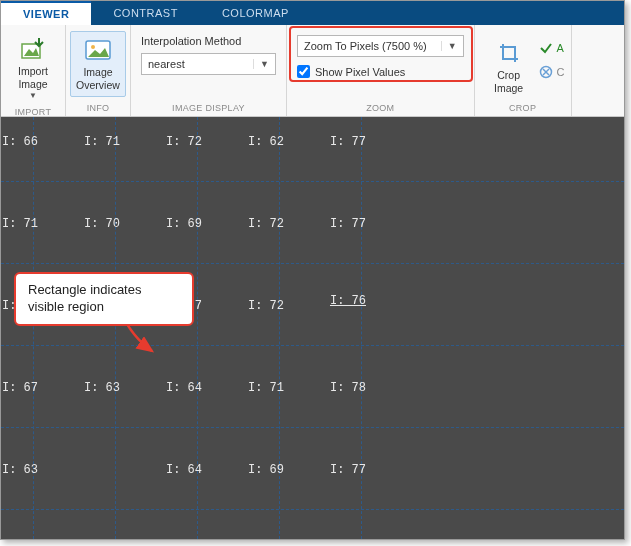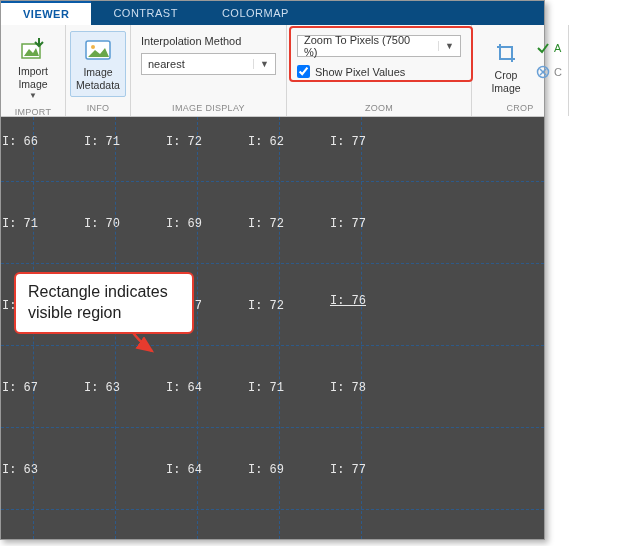--- a/index.html
+++ b/index.html
@@ -1,17 +1,17 @@
 <!DOCTYPE html>
 <html><head>
 <meta charset="utf-8">
 <style>
 * { box-sizing: border-box; margin: 0; padding: 0; font-family: "Segoe UI", Arial, sans-serif; }
 body { background: #fff; width: 631px; height: 546px; overflow: hidden; position: relative; }
-.app { width: 545px; height: 540px; border: 1px solid #999; box-shadow: 3px 3px 6px rgba(0,0,0,0.3); display: flex; flex-direction: column; background: #e5e5e5; }
+.app { width: 625px; height: 540px; border: 1px solid #999; box-shadow: 3px 3px 6px rgba(0,0,0,0.3); display: flex; flex-direction: column; background: #e5e5e5; }
 .tabs { display: flex; background: #094b80; height: 24px; align-items: stretch; }
 .tab { padding: 0 22px; font-size: 11px; color: #cde; display: flex; align-items: center; cursor: pointer; letter-spacing: 0.5px; }
 .tab.active { background: #fff; color: #0a5aa6; border-top: 2px solid #0a5aa6; font-weight: 600; }
 .ribbon { display: flex; background: #f8f8f8; border-bottom: 1px solid #c9c9c9; height: 92px; }
 .group { display: flex; flex-direction: column; border-right: 1px solid #d6d6d6; padding: 2px 4px 0 4px; }
 .group-body { display: flex; flex: 1; align-items: flex-start; gap: 2px; padding-top: 4px; }
 .group-label { text-align: center; font-size: 9px; color: #8a8a8a; padding: 2px 0 3px 0; text-transform: uppercase; letter-spacing: 0.3px; }
 .rbtn { display: flex; flex-direction: column; align-items: center; justify-content: flex-start; width: 56px; padding: 4px 2px; font-size: 10.5px; color: #333; text-align: center; line-height: 1.25; cursor: pointer; border-radius: 2px; }
 .rbtn .icon-slot { height: 28px; display: flex; align-items: center; justify-content: center; margin-bottom: 2px; }
 .rbtn.active { background: #e3eefa; border: 1px solid #a8cbe8; }
@@ -30,21 +30,21 @@
 .content { display: flex; flex: 1; min-height: 0; }
 .overview-panel { width: 232px; background: #fff; border-right: 1px solid #c9c9c9; display: flex; flex-direction: column; }
 .overview-header { display: flex; align-items: center; padding: 4px 8px; font-size: 12px; color: #555; border-bottom: 1px solid #e0e0e0; }
 .overview-header .close-dot { margin-left: auto; color: #999; font-size: 13px; cursor: pointer; }
 .overview-body { flex: 1; background: #fff; position: relative; padding: 48px 4px 4px 4px; }
 .moon-box { width: 222px; height: 290px; background: #000; position: relative; overflow: hidden; }
 .moon { position: absolute; width: 360px; height: 360px; border-radius: 50%; background: radial-gradient(circle at 60% 40%, #fdfdfd 0%, #e6e6e6 40%, #c9c9c9 60%, #888 80%); left: -150px; top: -30px; }
 .shadow { position: absolute; width: 360px; height: 360px; border-radius: 50%; background: #000; left: -240px; top: -50px; }
 .crater { position: absolute; border-radius: 50%; background: rgba(120,120,120,0.55); }
 .vis-rect { position: absolute; width: 8px; height: 8px; background: #1d87e4; border: 1px solid #0a5aa6; }
-.callout { position: absolute; left: 14px; top: 272px; background: #fff; border: 2.5px solid #e63b2e; border-radius: 6px; padding: 8px 12px; font-size: 16px; color: #222; width: 180px; line-height: 1.3; z-index: 10; }
+.callout { position: absolute; left: 14px; top: 272px; background: #fff; border: 2.5px solid #e63b2e; border-radius: 6px; padding: 8px 12px; font-size: 13px; color: #222; width: 180px; line-height: 1.3; z-index: 10; }
 .arrow-svg { position: absolute; left: 112px; top: 307px; z-index: 9; pointer-events: none; }
 .pixel-view { flex: 1; background: #4a4a4a; position: relative; overflow: hidden; }
 .pixel-grid { position: absolute; inset: 0; }
 .grid-line-h, .grid-line-v { position: absolute; background: transparent; }
 .grid-line-h { left: 0; right: 0; height: 0; border-top: 1px dashed #2d5a8a; }
 .grid-line-v { top: 0; bottom: 0; width: 0; border-left: 1px dashed #2d5a8a; }
 .pixel-cell { position: absolute; color: #e8e8e8; font-family: "Consolas","Courier New",monospace; font-size: 12px; display: flex; align-items: center; justify-content: center; white-space: pre; }
 </style>
 </head>
 <body>
@@ -79,21 +79,21 @@
       <div class="group-body">
         <div class="rbtn active">
           <div class="icon-slot">
             <svg width="26" height="20" viewBox="0 0 26 20">
                 <rect x="1" y="1" width="24" height="18" rx="2" fill="#fff" stroke="#5a9bd4" stroke-width="1.5"></rect>
                 <circle cx="8" cy="7" r="2" fill="#f0b44a"></circle>
                 <path d="M3 17 L10 10 L15 14 L20 8 L24 17 Z" fill="#6aa74a"></path>
               </svg>
           </div>
           <span>Image
-Metadata</span>
+Overview</span>
         </div>
       </div>
       <div class="group-label">INFO</div>
     </div>
 
     <div class="group disp-group">
       <div class="group-body" style="flex-direction:column;align-items:stretch;">
         <span class="field-label">Interpolation Method</span>
         <div class="dropdown">
           <span>nearest</span>

